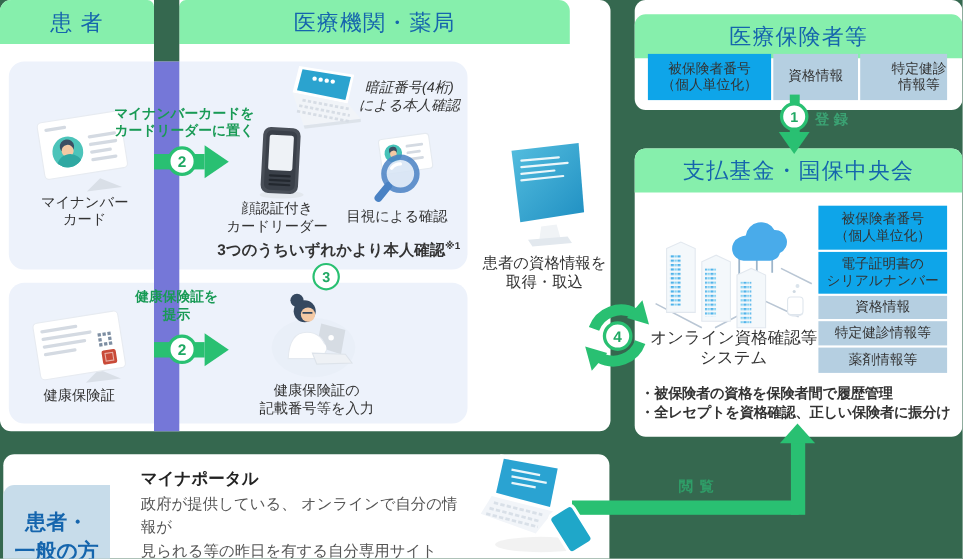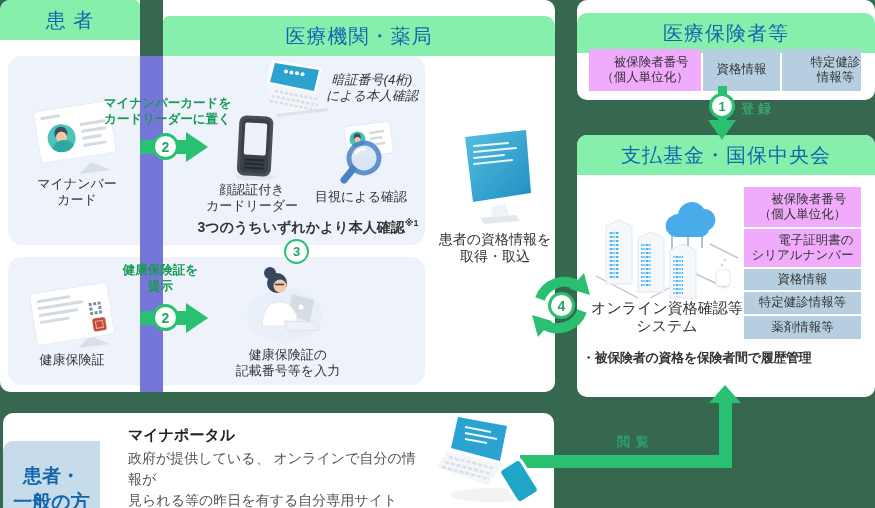--- a/index.html
+++ b/index.html
@@ -19,35 +19,35 @@
          font-size:14px;z-index:7;}
   .shaft{background:#29C072;z-index:5;}
   .head-right{width:0;height:0;border-top:15px solid transparent;border-bottom:15px solid transparent;
               border-left:22px solid #29C072;z-index:5;}
   .head-down{width:0;height:0;border-left:14px solid transparent;border-right:14px solid transparent;
              border-top:20px solid #29C072;z-index:5;}
   .head-up{width:0;height:0;border-left:16px solid transparent;border-right:16px solid transparent;
            border-bottom:18px solid #29C072;z-index:2;}
   .chip{display:flex;align-items:center;justify-content:center;text-align:center;
         font-size:12.5px;line-height:15.5px;color:#333;white-space:pre-line;}
-  .chip.green{background:#f0abfc;text-align:right;}
+  .chip.green{background:#0ea5e9;}
   .chip.blue{background:#B5CFE1;}
   .flow-label{font-weight:700;z-index:3;}
   sup.note{font-size:9px;vertical-align:super;}
 </style>
 </head>
 <body>
 
 <div id="page">
 
   <div class="abs panel" style="left:0;top:0;width:555px;height:392px;"></div>
   <div class="abs hdr" style="left:0;top:0;width:140px;height:40px;border-radius:10px 6px 0 0;">
     <span>患 者</span>
   </div>
-  <div class="abs hdr" style="left:163px;top:16px;width:392px;height:40px;border-radius:6px 10px 0 0;">
+  <div class="abs hdr" style="left:163px;top:0;width:355px;height:40px;border-radius:6px 10px 0 0;">
     <span>医療機関・薬局</span>
   </div>
   <div class="abs" style="left:140px;top:0;width:23px;height:56px;background:#35684F;z-index:2;"></div>
 
   <div class="abs lightbox" style="left:8px;top:56px;width:417px;height:189px;"></div>
   <div class="abs lightbox" style="left:8px;top:257px;width:417px;height:128px;"></div>
   <div class="abs" style="left:140px;top:56px;width:23px;height:336px;background:#7577D8;z-index:2;"></div>
 
   <svg class="abs" style="left:33px;top:90px;z-index:3;" width="84" height="90" viewBox="0 0 84 90">
     <polygon points="58,72 78,80 46,84" fill="#D9DFE7"></polygon>
@@ -297,20 +297,21 @@
   <div class="abs chip green" style="left:744px;top:187px;width:117px;height:40px;">被保険者番号
 （個人単位化）</div>
   <div class="abs chip green" style="left:744px;top:229px;width:117px;height:38px;">電子証明書の
 シリアルナンバー</div>
   <div class="abs chip blue" style="left:744px;top:269px;width:117px;height:21px;">資格情報</div>
   <div class="abs chip blue" style="left:744px;top:292px;width:117px;height:22px;">特定健診情報等</div>
   <div class="abs chip blue" style="left:744px;top:316px;width:117px;height:23px;">薬剤情報等</div>
 
   <div class="abs" style="left:582px;top:350px;width:292px;font-size:13px;line-height:16.5px;font-weight:600;color:#333;letter-spacing:-0.3px;">
     <div>・被保険者の資格を保険者間で履歴管理</div>
+    <div>・全レセプトを資格確認、正しい保険者に振分け</div>
   </div>
 
   <div class="abs panel" style="left:3px;top:413px;width:551px;height:95px;border-radius:10px 10px 0 0;"></div>
   <div class="abs" style="left:3px;top:413px;width:97px;height:95px;background:#C7DCEA;border-radius:10px 0 0 0;
               display:flex;flex-direction:column;align-items:center;justify-content:center;
               color:#1565AD;font-weight:700;font-size:19px;line-height:26px;margin-top:28px;">
     <span>患者・</span>
     <span>一般の方</span>
   </div>
   <div class="abs" style="left:128px;top:426px;font-size:15px;font-weight:700;color:#222;">マイナポータル</div>

